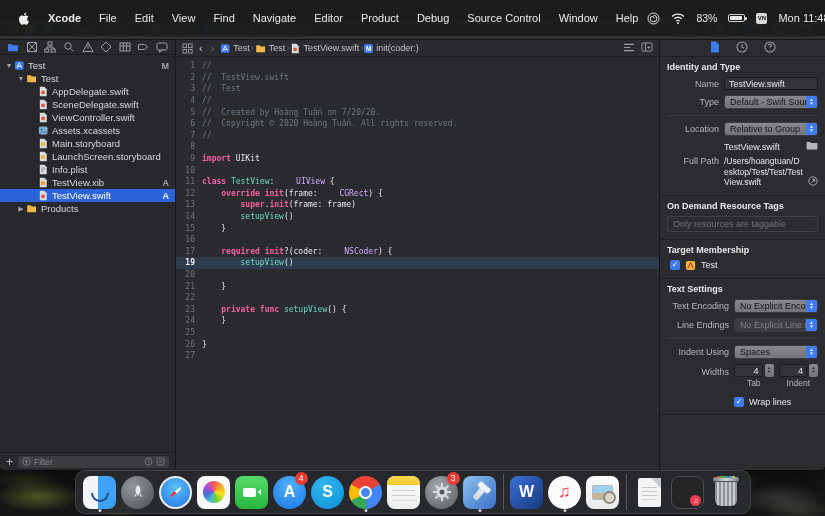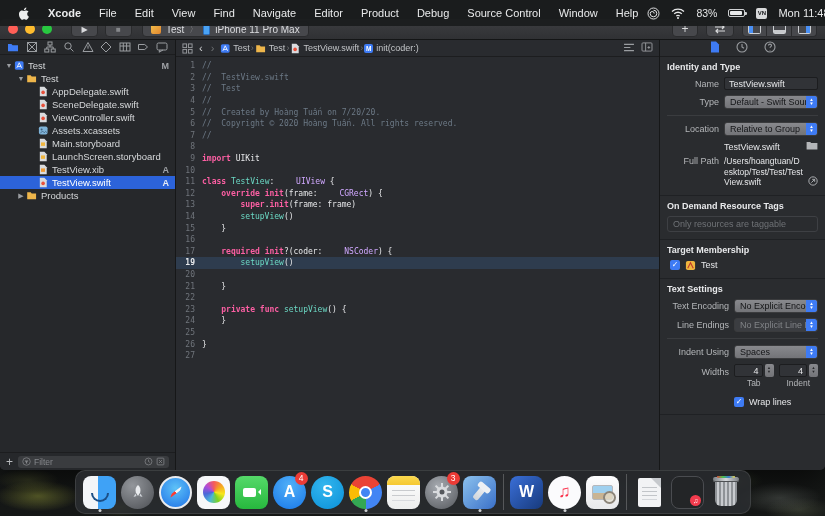--- a/index.html
+++ b/index.html
@@ -12,21 +12,21 @@
       radial-gradient(34px 14px at 120px 507px, rgba(130,150,60,.30), transparent 70%),
       radial-gradient(44px 16px at 28px 480px, rgba(180,190,90,.22), transparent 70%),
       radial-gradient(60px 22px at 780px 498px, rgba(160,168,160,.25), transparent 70%),
       radial-gradient(40px 16px at 735px 480px, rgba(100,120,70,.25), transparent 70%),
       radial-gradient(50px 18px at 800px 510px, rgba(150,160,120,.22), transparent 70%),
       linear-gradient(#101211,#161817);
     position:relative;
   }
 
   
-  .menubar { position:absolute; top:0; left:0; right:0; height:26px;
+  .menubar { position:absolute; top:0; left:0; right:0; height:36px;
     background:rgba(27,29,30,.97); display:flex; align-items:center;
     padding:4px 10px; color:#e9eaeb; font-size:11px; z-index:30; }
   .apple { display:flex; align-items:center; padding:0 9px; }
   .menu-item { padding:0 9px; white-space:nowrap; }
   .menu-item.app { font-weight:bold; }
   .mb-right { margin-left:auto; display:flex; align-items:center; gap:11px; }
   .mb-ic { display:flex; align-items:center; color:#e4e5e6; }
   .batt-label { font-size:10.5px; }
   .battery { width:17px; height:8px; border:1px solid #cfd1d3; border-radius:2px; position:relative; display:flex; align-items:center; }
   .battery::after { content:""; position:absolute; right:-3px; top:2px; width:2px; height:3px; background:#cfd1d3; border-radius:0 1px 1px 0; }
@@ -423,20 +423,30 @@
                 <rect x="3.3" y="4.8" width="4.4" height="3.8" fill="#f0b63e" stroke="none"></rect>
               </svg>
             </span>
             <span>LaunchScreen.storyboard</span>
           </div>
           <div class="file-row" style="padding-left: 28px;">
             <span class="disc"></span>
             <span class="fic">
               <svg width="10" height="11" viewBox="0 0 11 12" fill="none" stroke="currentColor" stroke-width="1">
                 <path d="M2 .8h5l2.6 2.6v7.8H2z" fill="#d9dbde" stroke="none"></path>
+                <path d="M3.3 4.4h4.4M3.3 6.2h4.4M3.3 8h3" stroke="#8e9094" stroke-width="0.9"></path>
+              </svg>
+            </span>
+            <span>Info.plist</span>
+          </div>
+          <div class="file-row" style="padding-left: 28px;">
+            <span class="disc"></span>
+            <span class="fic">
+              <svg width="10" height="11" viewBox="0 0 11 12" fill="none" stroke="currentColor" stroke-width="1">
+                <path d="M2 .8h5l2.6 2.6v7.8H2z" fill="#d9dbde" stroke="none"></path>
                 <rect x="3.3" y="4.8" width="4.4" height="3.8" fill="#ef9b35" stroke="none"></rect>
               </svg>
             </span>
             <span>TestView.xib</span>
             <span class="badge">A</span>
           </div>
           <div class="file-row selected" style="padding-left: 28px;">
             <span class="disc"></span>
             <span class="fic">
               <svg width="10" height="11" viewBox="0 0 11 12" fill="none" stroke="currentColor" stroke-width="1">

